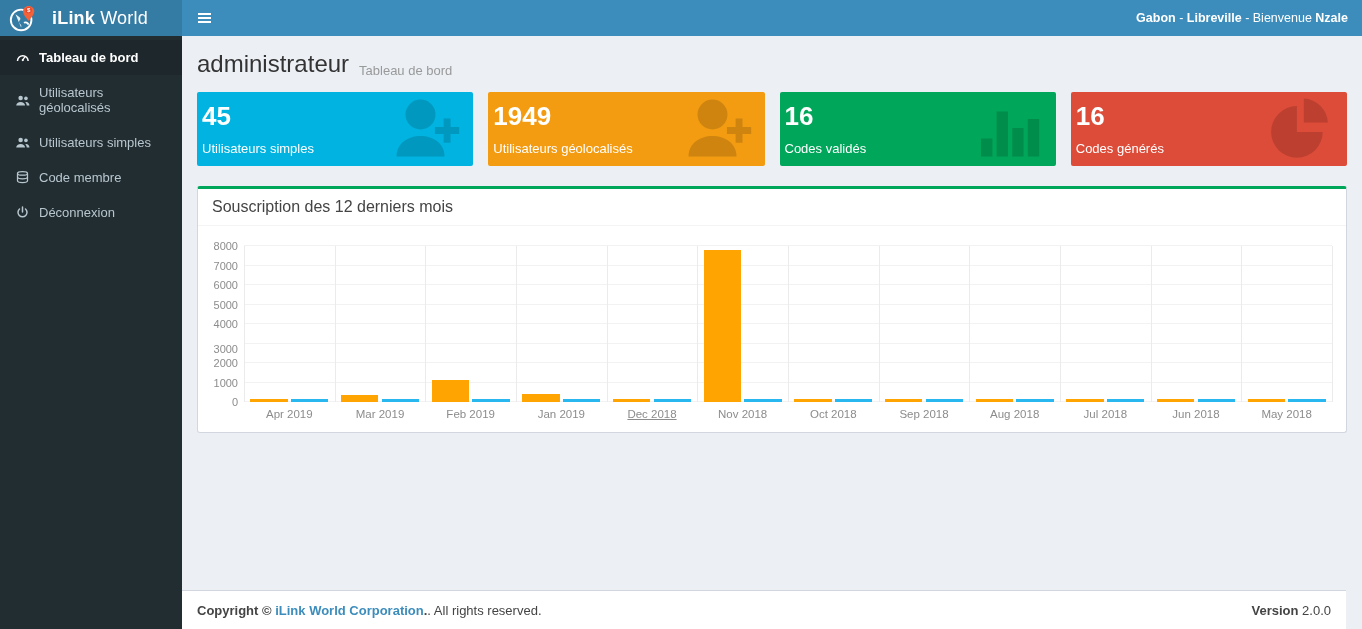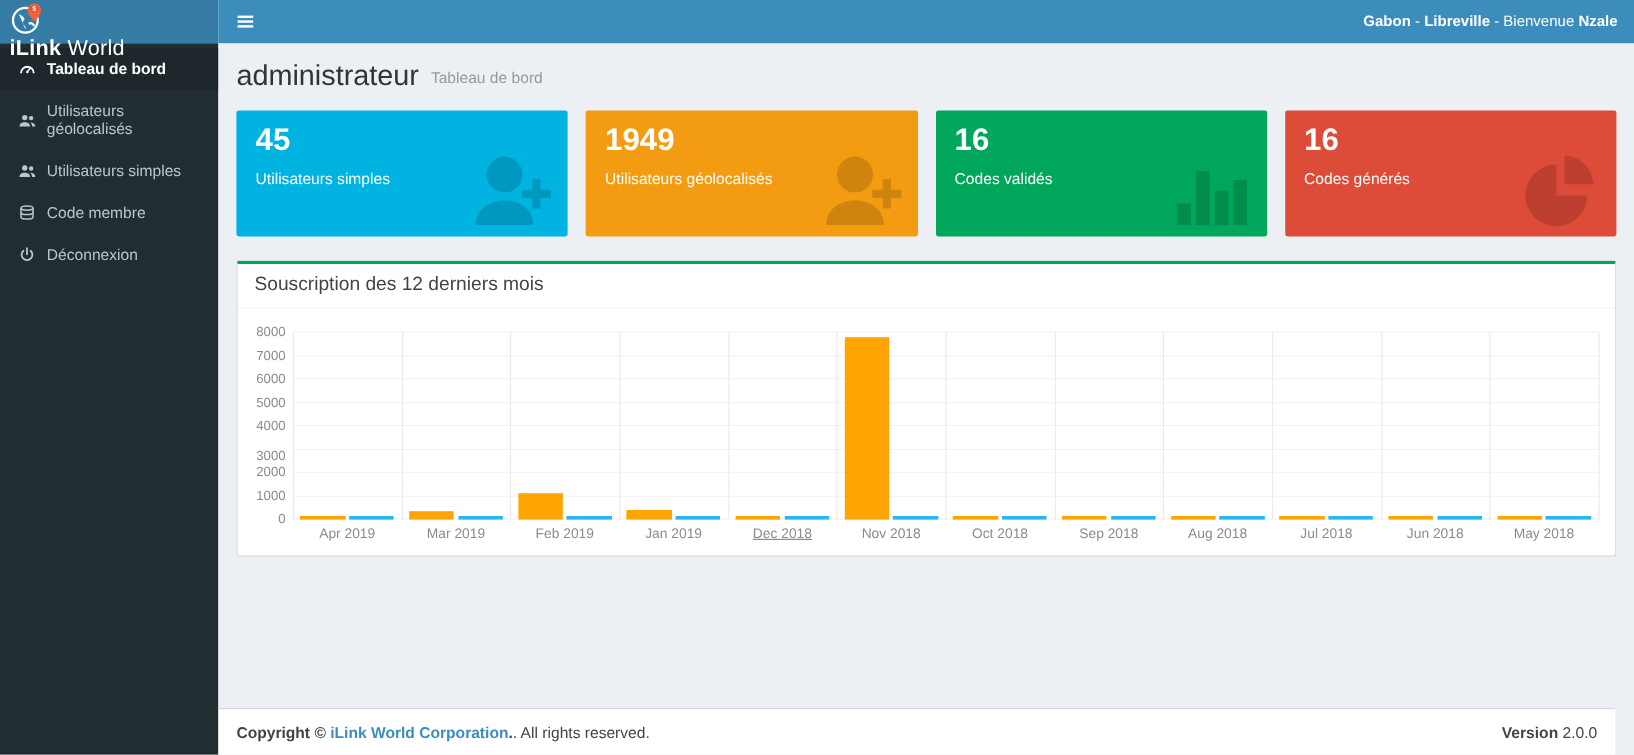--- a/index.html
+++ b/index.html
@@ -2,48 +2,48 @@
 <html><head>
 <meta charset="utf-8">
 <style>
   * { margin:0; padding:0; box-sizing:border-box; }
   html,body { width:1362px; height:629px; overflow:hidden; }
   body { font-family:"Liberation Sans","DejaVu Sans",sans-serif; background:#ecf0f5; }
   .app { position:relative; width:1362px; height:629px; }
 
   
   .main-header { position:absolute; top:0; left:0; right:0; height:36px; display:flex; z-index:10; }
-  .brand { width:182px; height:36px; background:#357ca5; color:#fff; display:flex; align-items:flex-start; padding-left:8px;flex-direction:column; }
+  .brand { width:182px; height:36px; background:#357ca5; color:#fff; display:flex; align-items:center; padding-left:8px; }
   .brand-logo { width:30px; height:30px; margin-right:14px; flex:0 0 auto; position:relative; top:1px; }
   .brand-text { font-size:18px; font-weight:300; letter-spacing:.2px; white-space:nowrap; }
   .brand-text b { font-weight:700; }
   .navbar { flex:1; height:36px; background:#3c8dbc; display:flex; align-items:center; }
   .hamburger { width:44px; height:36px; display:flex; align-items:center; justify-content:center; color:#fff; cursor:pointer; }
   .ham-lines { display:block; width:13px; }
   .ham-lines span { display:block; height:2px; background:#fff; margin:2px 0; }
   .nav-spacer { flex:1; }
   .user-area { color:#fff; font-size:12.5px; padding-right:14px; white-space:nowrap; }
   .user-area b { font-weight:700; }
 
   
   .sidebar { position:absolute; top:36px; left:0; bottom:0; width:182px; background:#222d32; }
   .sidebar ul { list-style:none; padding-top:4px; }
   .sidebar li { display:flex; align-items:center; padding:10px 15px; font-size:13px; color:#b8c7ce; cursor:pointer; }
   .sidebar li .s-icon { width:15px; height:15px; margin-right:9px; flex:0 0 auto; }
   .sidebar li.active { background:#1e282c; color:#fff; font-weight:700; }
 
   
   .content-wrapper { position:absolute; top:36px; left:182px; right:0; bottom:39px; background:#ecf0f5; padding:10px 15px; overflow:hidden; }
-  .page-header { display:flex; align-items:center; margin:4px 0 14px 0; }
+  .page-header { display:flex; align-items:flex-end; margin:4px 0 14px 0; }
   .page-title { font-size:24px; font-weight:400; color:#333; }
   .page-subtitle { font-size:13px; color:#999; margin-left:10px; }
 
   
   .cards-row { display:flex; gap:15px; }
-  .small-box { flex:1; height:105px; border-radius:2px; position:relative; color:#fff; padding:10px 16px; overflow:hidden; cursor:pointer; }
+  .small-box { flex:1; height:74px; border-radius:2px; position:relative; color:#fff; padding:10px 5px; overflow:hidden; cursor:pointer; }
   .sb-value { font-size:26px; font-weight:700; line-height:1.1; }
   .sb-label { font-size:13px; margin-top:10px; }
   .sb-icon { position:absolute; right:12px; bottom:2px; width:72px; height:72px; color:rgba(0,0,0,0.15); }
   .sb-icon svg { width:100%; height:100%; }
 
   
   .chart-panel { margin-top:20px; background:#fff; border:1px solid #d2d6de; border-top:3px solid #00a65a; border-radius:3px; }
   .panel-header { padding:9px 14px; font-size:16px; color:#444; border-bottom:1px solid #f4f4f4; }
   .panel-body { padding:10px 14px 8px 10px; }
   .chart-wrap { display:flex; }

